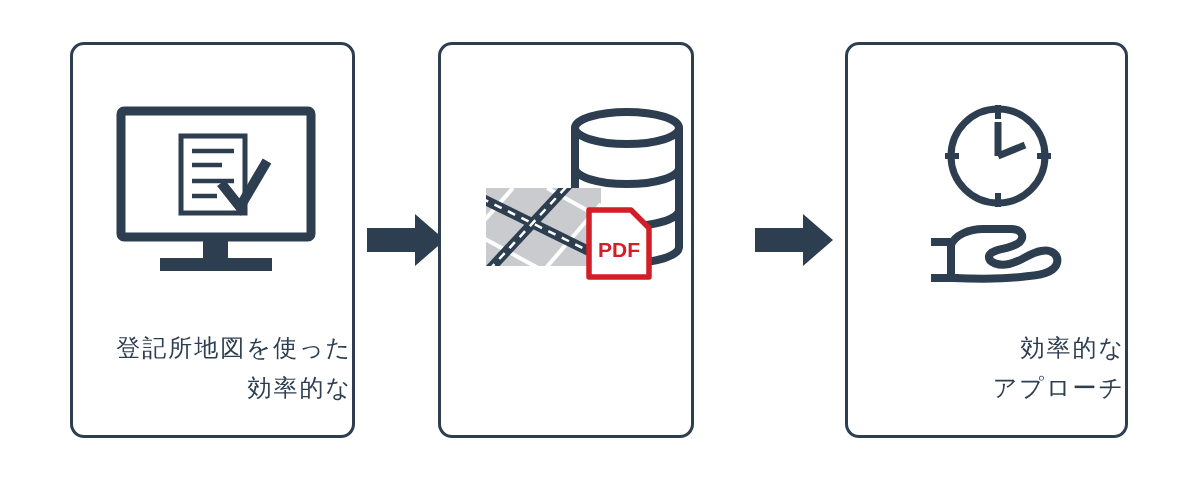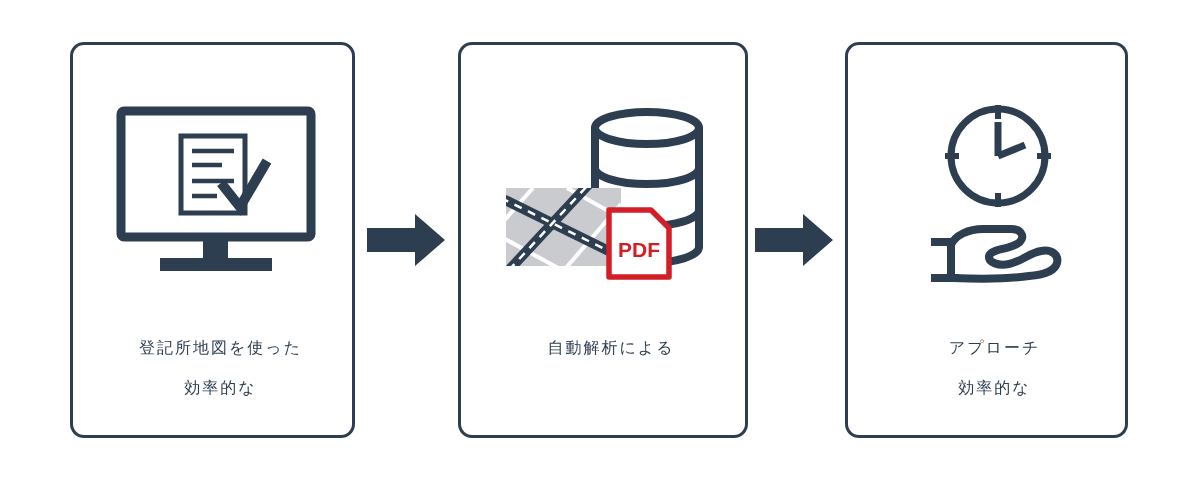--- a/index.html
+++ b/index.html
@@ -22,35 +22,35 @@
 
   .card {
     position: absolute;
     top: 42px;
     height: 396px;
     background: #fff;
     border: 3px solid var(--navy);
     border-radius: 14px;
   }
   .card1 { left: 70px;  width: 285px; }
-  .card2 { left: 458px; width: 290px; }
+  .card2 { left: 438px; width: 256px; }
   .card3 { left: 845px; width: 283px; }
 
   .icon-svg { position: absolute; overflow: visible; }
   .card1 .icon-svg { left: 43px; top: 61px; width: 200px; height: 170px; }
   .card2 .icon-svg { left: 44px; top: 61px; width: 195px; height: 175px; }
   .card3 .icon-svg { left: 83px; top: 60px; width: 132px; height: 178px; }
 
   .caption {
     position: absolute;
     left: 0; right: 0;
     top: 283px;
-    text-align: center;
+    text-align: right;
     color: var(--navy);
-    font-size: 16px;
+    font-size: 24px;
     line-height: 40px;
     letter-spacing: 2px;
     padding-left: 16px;
   }
 
   .flow-arrow {
     position: absolute;
     top: 213px;
     width: 78px;
     height: 54px;
@@ -135,21 +135,20 @@
         <path class="sw" d="M-4,92 L118,152" stroke-width="2.5" stroke-dasharray="8 7"></path>
         <path class="sw" d="M4,164 L84,78" stroke-width="2.5" stroke-dasharray="8 7"></path>
       </g>
 
       <g>
         <path class="sr fw" d="M104,104 H146 L164,122 V171 H104 Z" stroke-width="5.5" stroke-linejoin="round"></path>
         <text class="fr pdf-label" x="134" y="151" text-anchor="middle">PDF</text>
       </g>
     </svg>
     <div class="caption">
-      <div>自動解析による</div>
     </div>
   </div>
 
   <svg class="flow-arrow arrow2" viewBox="0 0 78 54" aria-hidden="true">
     <polygon class="fn" points="0,15 48,15 48,1 78,27 48,53 48,39 0,39"></polygon>
   </svg>
 
   <div class="card card3">
     <svg class="icon-svg" viewBox="0 0 132 178" aria-hidden="true">
 
@@ -173,18 +172,18 @@
              C92,124 95,134 86,139
              C75,145 60,144 58,151
              C57,158 68,161 78,159
              C92,156 98,148 110,146
              C121,144 128,150 126,158
              C124,166 112,170 98,171
              C78,174 45,174 22,173"></path>
       </g>
     </svg>
     <div class="caption">
+      <div>効率的な</div>
       <div>アプローチ</div>
-      <div>効率的な</div>
     </div>
   </div>
 
 </div>
 
 </body></html>

